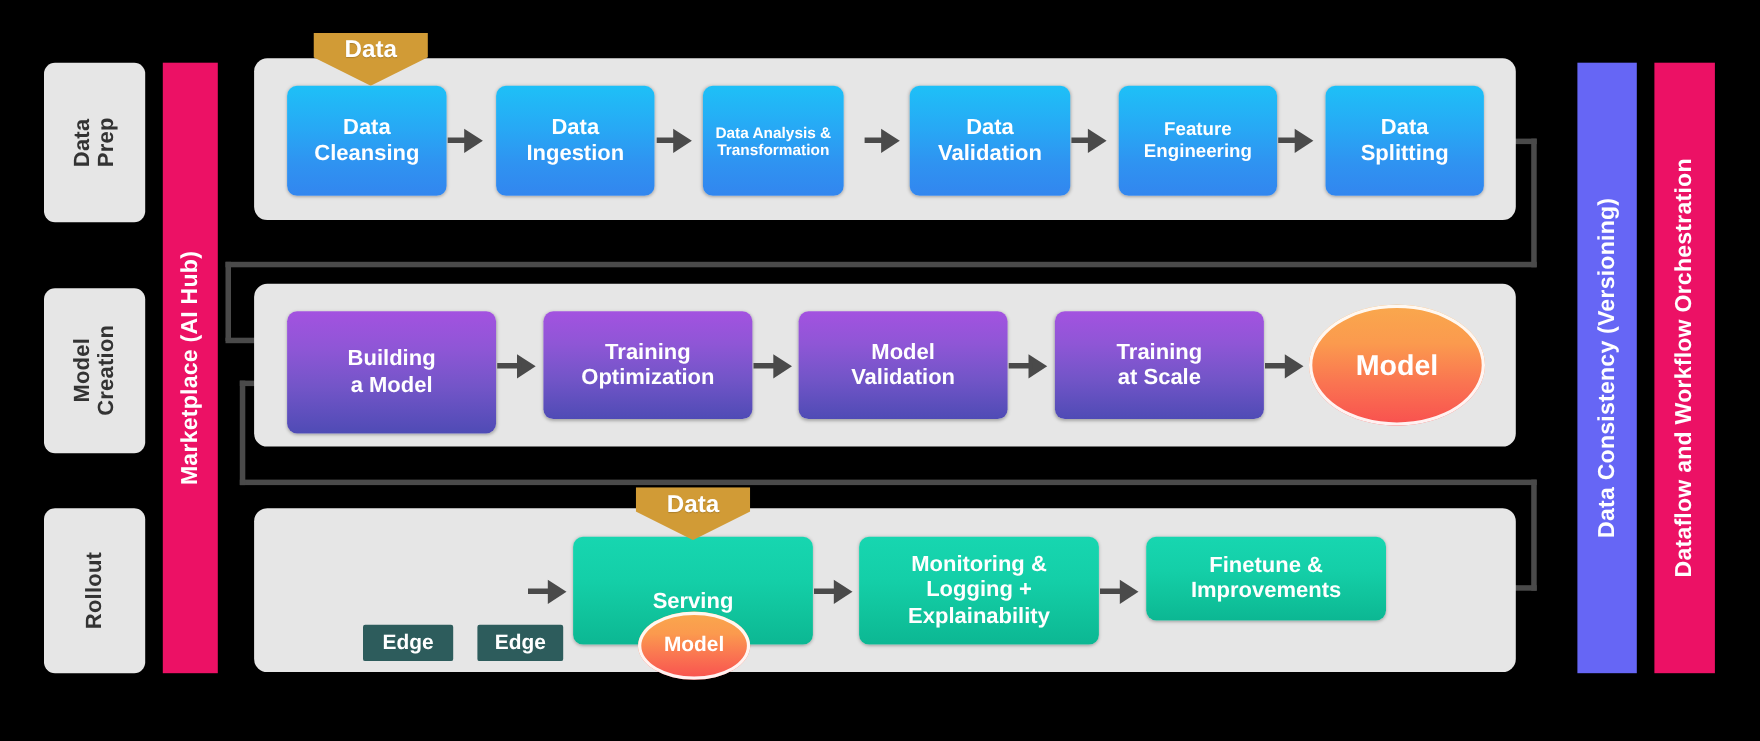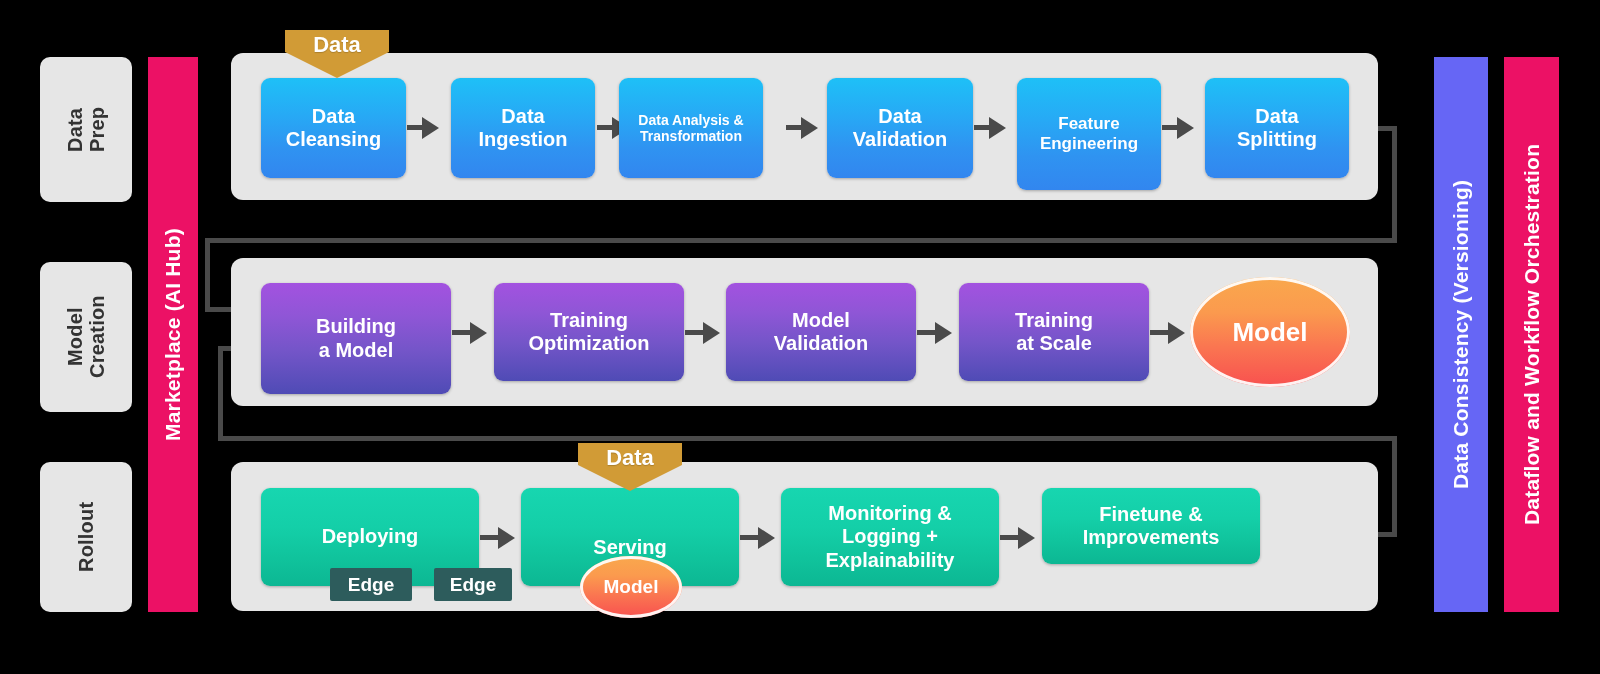--- a/index.html
+++ b/index.html
@@ -121,35 +121,35 @@
   <div class="arrow-h" style="left:422px;top:117px;"></div>
   <div class="line" style="left:407px;top:125px;width:18px;height:5px;"></div>
 
   <div class="pbox blue f20" style="left:451px;top:78px;width:144px;height:100px;">
     <span style="white-space:pre-line">Data
 Ingestion</span>
   </div>
   <div class="arrow-h" style="left:612px;top:117px;"></div>
   <div class="line" style="left:597px;top:125px;width:18px;height:5px;"></div>
 
-  <div class="pbox blue f14" style="left:619px;top:78px;width:144px;height:100px;">
+  <div class="pbox blue f14" style="left:639px;top:78px;width:128px;height:100px;">
     <span style="white-space:pre-line">Data Analysis &amp;
 Transformation</span>
   </div>
   <div class="arrow-h" style="left:801px;top:117px;"></div>
   <div class="line" style="left:786px;top:125px;width:18px;height:5px;"></div>
 
   <div class="pbox blue f20" style="left:827px;top:78px;width:146px;height:100px;">
     <span style="white-space:pre-line">Data
 Validation</span>
   </div>
   <div class="arrow-h" style="left:989px;top:117px;"></div>
   <div class="line" style="left:974px;top:125px;width:18px;height:5px;"></div>
 
-  <div class="pbox blue f17" style="left:1017px;top:78px;width:144px;height:112px;">
+  <div class="pbox blue f17" style="left:1017px;top:78px;width:144px;height:100px;">
     <span style="white-space:pre-line">Feature
 Engineering</span>
   </div>
   <div class="arrow-h" style="left:1177px;top:117px;"></div>
   <div class="line" style="left:1162px;top:125px;width:18px;height:5px;"></div>
 
   <div class="pbox blue f20" style="left:1205px;top:78px;width:144px;height:100px;">
     <span style="white-space:pre-line">Data
 Splitting</span>
   </div>
@@ -190,23 +190,20 @@
   </div>
   <div class="arrow-h" style="left:1168px;top:322px;"></div>
   <div class="line" style="left:1150px;top:330px;width:22px;height:5px;"></div>
 
   <div class="model-ellipse" style="left:1190px;top:277px;width:160px;height:110px;font-size:26px;">
     <span>Model</span>
   </div>
 
   <div class="row-band" style="left:231px;top:462px;width:1147px;height:149px;"></div>
 
-  <div class="pbox teal f20" style="left:261px;top:488px;width:218px;height:98px;">
-    <span style="white-space:pre-line">Deploying</span>
-  </div>
   <div class="arrow-h" style="left:498px;top:527px;"></div>
   <div class="line" style="left:480px;top:535px;width:22px;height:5px;"></div>
 
   <div class="pbox teal f20" style="left:521px;top:488px;width:218px;height:98px;">
     <span style="white-space:pre-line;margin-bottom:18px;margin-top:40px;">Serving</span>
   </div>
   <div class="arrow-h" style="left:758px;top:527px;"></div>
   <div class="line" style="left:740px;top:535px;width:22px;height:5px;"></div>
 
   <div class="pbox teal f20" style="left:781px;top:488px;width:218px;height:98px;">

